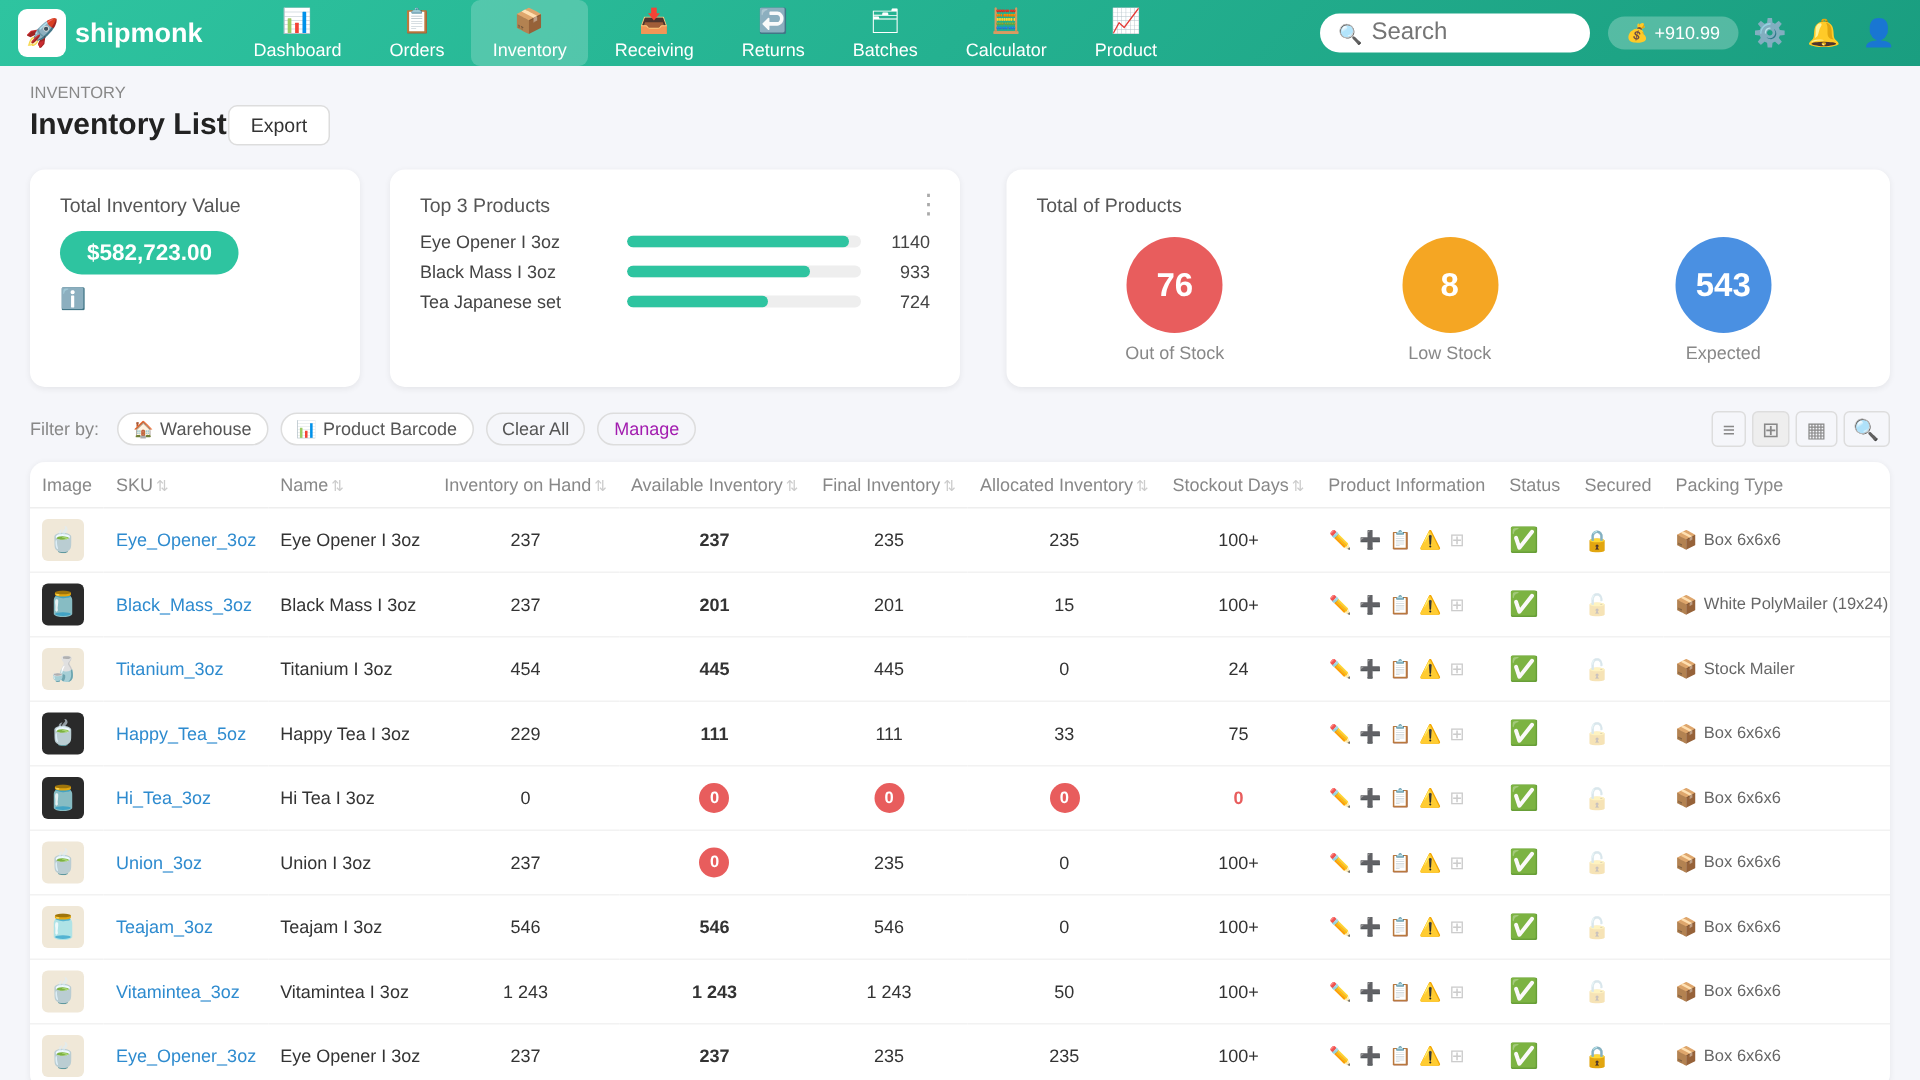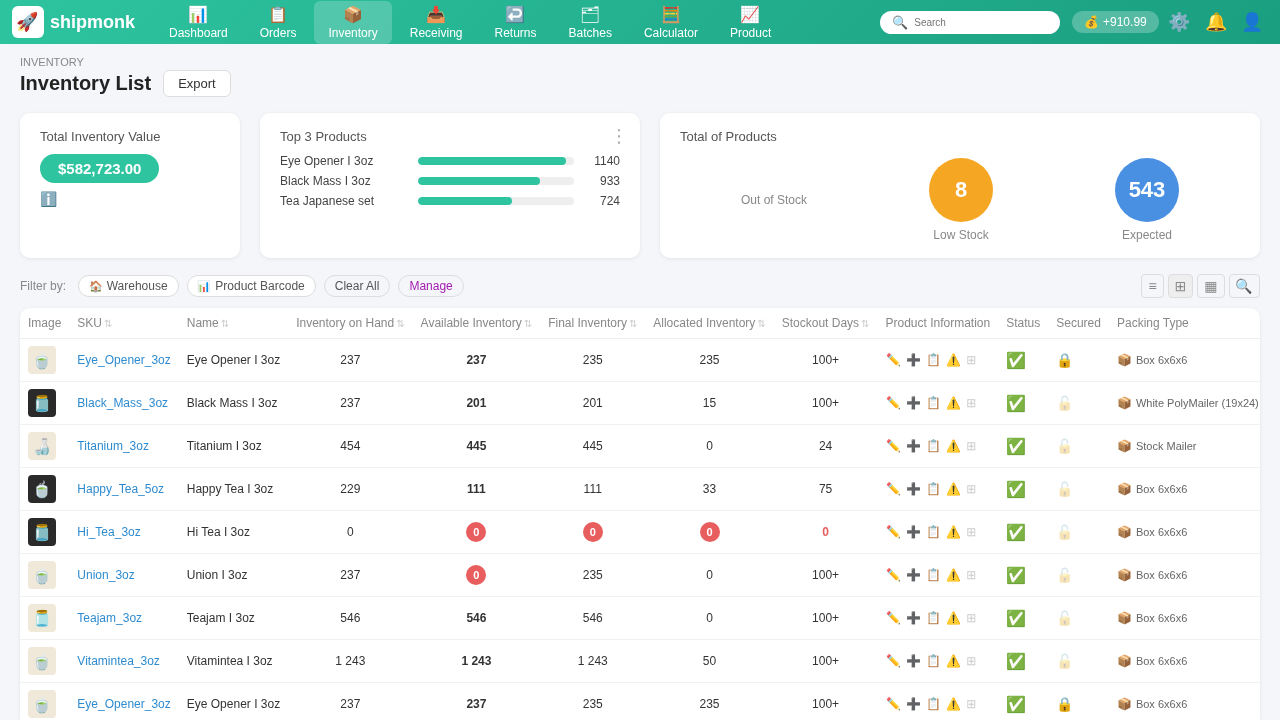--- a/index.html
+++ b/index.html
@@ -8,38 +8,38 @@
     
     .topnav { display: flex; align-items: center; background: linear-gradient(135deg, #2ec4a0 0%, #1a9e80 100%); height: 44px; padding: 0 12px; gap: 4px; }
     .logo { display: flex; align-items: center; gap: 6px; margin-right: 16px; }
     .logo-icon { width: 32px; height: 32px; background: white; border-radius: 6px; display: flex; align-items: center; justify-content: center; font-size: 18px; }
     .logo-text { color: white; font-size: 18px; font-weight: 700; }
     .nav-item { display: flex; flex-direction: column; align-items: center; color: white; padding: 4px 14px; border-radius: 6px; cursor: pointer; font-size: 12px; gap: 2px; text-decoration: none; }
     .nav-item.active { background: rgba(255,255,255,0.2); }
     .nav-icon { font-size: 16px; }
     .nav-spacer { flex: 1; }
     .search-box { display: flex; align-items: center; background: white; border-radius: 20px; padding: 4px 12px; gap: 6px; width: 180px; }
-    .search-box input { border: none; outline: none; font-size: 10px; width: 130px; }
+    .search-box input { border: none; outline: none; font-size: 16px; width: 130px; }
     .nav-actions { display: flex; align-items: center; gap: 6px; margin-left: 8px; }
     .balance-btn { background: rgba(255,255,255,0.25); color: white; border: none; border-radius: 16px; padding: 4px 12px; font-size: 12px; cursor: pointer; display: flex; align-items: center; gap: 4px; }
     .nav-icon-btn { background: none; border: none; color: white; font-size: 18px; cursor: pointer; padding: 4px; }
 
     
     .page { padding: 12px 20px; }
     .breadcrumb { font-size: 11px; color: #888; text-transform: uppercase; margin-bottom: 2px; }
-    .page-header { display: flex; align-items: center; gap: 12px; margin-bottom: 16px; }
+    .page-header { display: flex; align-items: center; gap: 1px; margin-bottom: 16px; }
     .page-title { font-size: 20px; font-weight: 600; color: #222; }
     .btn-export { background: white; border: 1px solid #ddd; border-radius: 6px; padding: 5px 14px; font-size: 13px; cursor: pointer; color: #333; }
 
     
     .stats-row { display: flex; gap: 20px; margin-bottom: 16px; }
     .stat-card { background: white; border-radius: 10px; padding: 16px 20px; flex: 1; box-shadow: 0 1px 4px rgba(0,0,0,0.07); position: relative; }
     .stat-card.total-val { flex: 0 0 220px; }
     .stat-card.top3 { flex: 0 0 380px; }
-    .stat-card.totals { flex: 1; }
+    .stat-card.totals { flex: 1; margin-left: 11px; }
     .stat-label { font-size: 13px; color: #555; font-weight: 500; margin-bottom: 10px; }
     .stat-value-btn { background: #2ec4a0; color: white; border: none; border-radius: 20px; padding: 6px 18px; font-size: 15px; font-weight: 700; cursor: pointer; }
     .stat-info { color: #aaa; font-size: 14px; margin-top: 8px; cursor: pointer; }
     .top3-row { display: flex; align-items: center; gap: 8px; margin-bottom: 6px; }
     .top3-name { font-size: 12px; color: #444; width: 130px; }
     .top3-bar-bg { flex: 1; height: 8px; background: #eee; border-radius: 4px; overflow: hidden; }
     .top3-bar { height: 100%; border-radius: 4px; background: #2ec4a0; }
     .top3-val { font-size: 12px; color: #444; width: 38px; text-align: right; }
     .top3-menu { position: absolute; top: 12px; right: 12px; color: #aaa; cursor: pointer; font-size: 18px; }
     .totals-inner { display: flex; justify-content: space-around; align-items: center; padding-top: 4px; }
@@ -177,20 +177,21 @@
           <div class="top3-bar" style="width:60%"></div>
         </div>
         <span class="top3-val">724</span>
       </div>
     </div>
 
     <div class="stat-card totals">
       <div class="stat-label">Total of Products</div>
       <div class="totals-inner">
         <div class="totals-item">
+          <div class="totals-badge badge-red">76</div>
           <div class="totals-sub">Out of Stock</div>
         </div>
         <div class="totals-item">
           <div class="totals-badge badge-orange">8</div>
           <div class="totals-sub">Low Stock</div>
         </div>
         <div class="totals-item">
           <div class="totals-badge badge-blue">543</div>
           <div class="totals-sub">Expected</div>
         </div>

